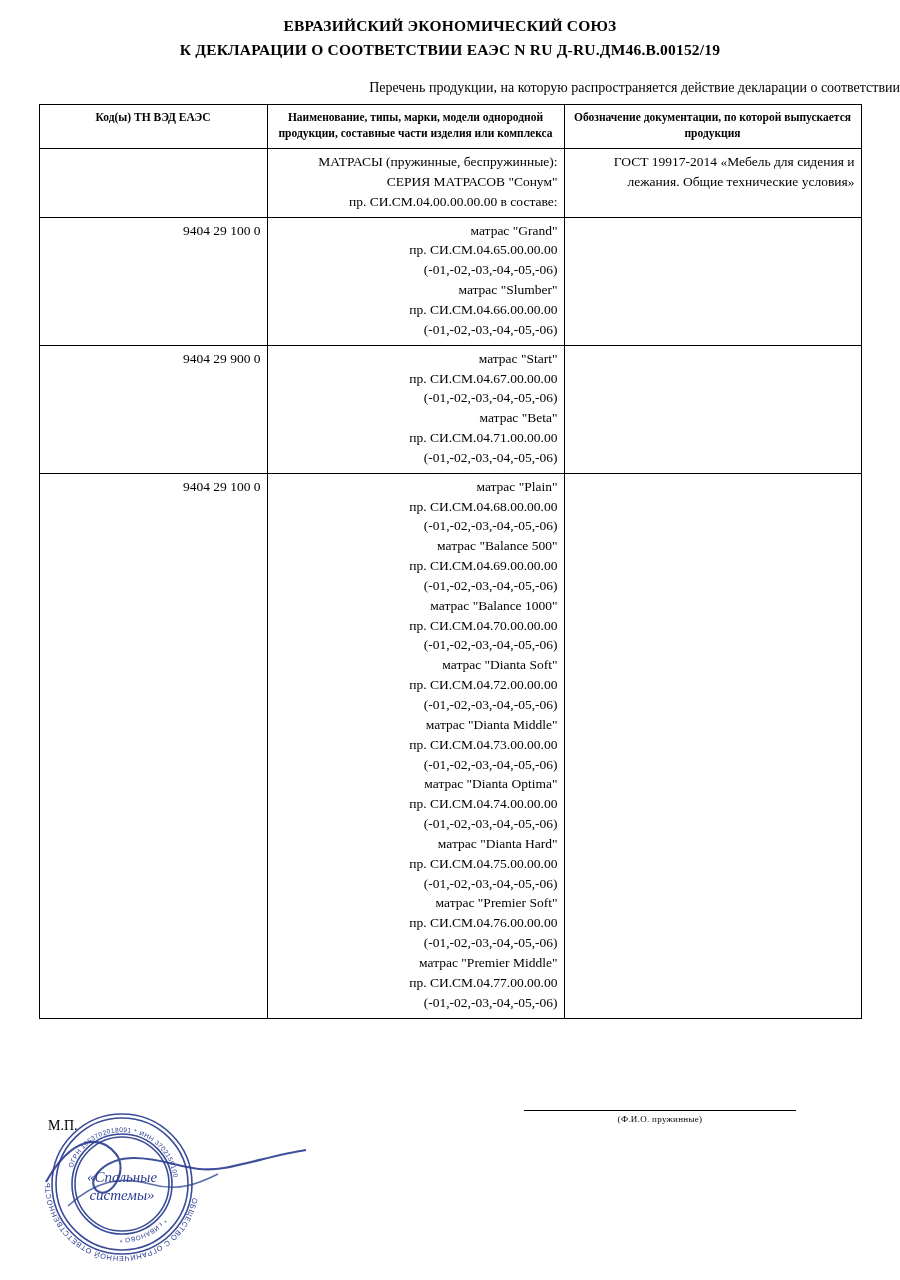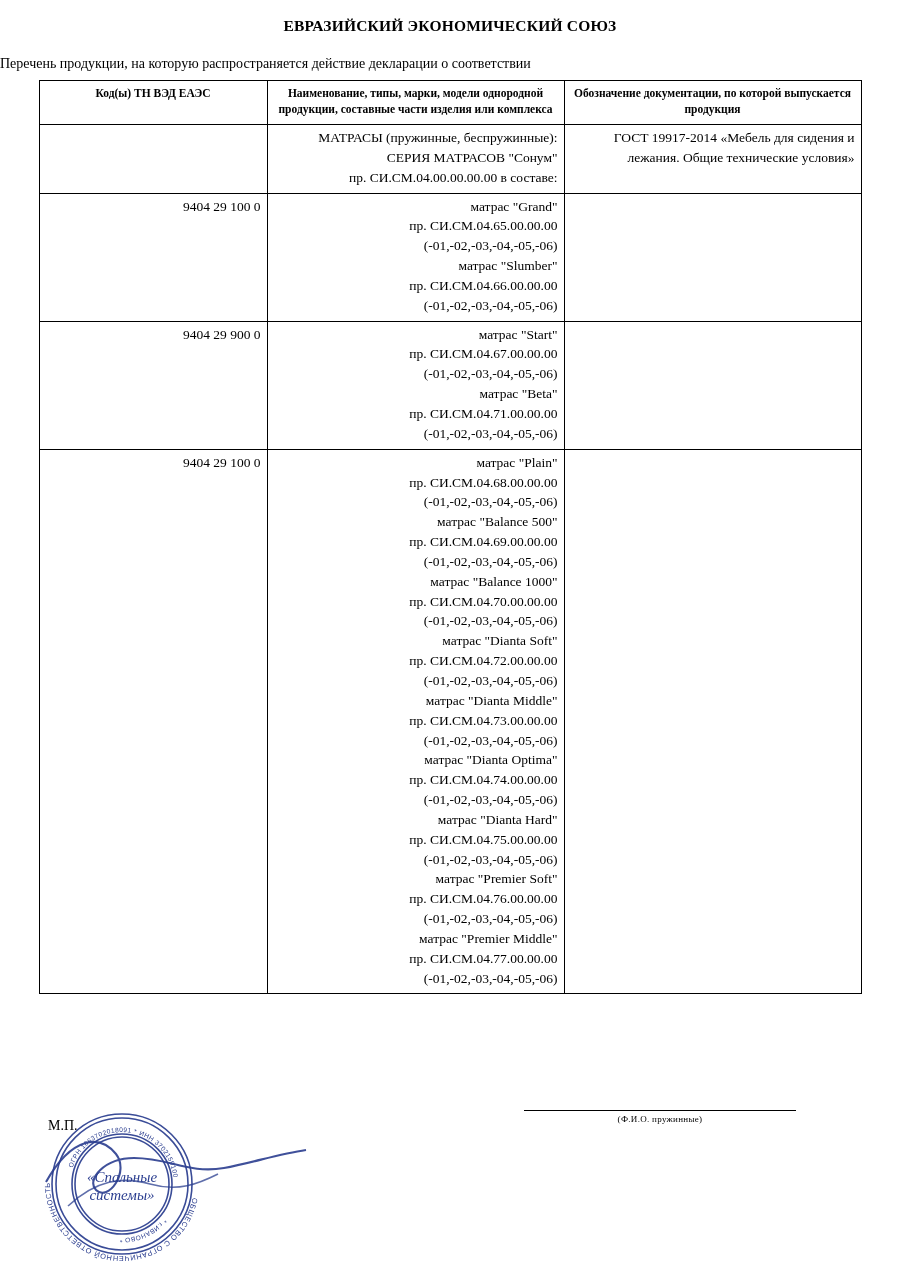--- a/index.html
+++ b/index.html
@@ -25,21 +25,21 @@
     text-align: center;
     padding-top: 14px;
   }
   .header .line {
     font-weight: bold;
     font-size: 15.5px;
     letter-spacing: 0.2px;
     line-height: 1.55;
   }
   .subtitle {
-    text-align: left;
+    text-align: right;
     font-size: 14px;
     margin-top: 18px;
     margin-bottom: 8px;
   }
   table.decl {
     border-collapse: collapse;
     width: 822px;
     margin: 6px auto;
     table-layout: fixed;
   }
@@ -128,20 +128,21 @@
     pointer-events: none;
   }
 </style>
 </head>
 <body>
 
 <div class="page">
 
   <div class="header">
     <div class="line">ЕВРАЗИЙСКИЙ ЭКОНОМИЧЕСКИЙ СОЮЗ</div>
+    <div class="line">К ДЕКЛАРАЦИИ О СООТВЕТСТВИИ ЕАЭС N RU Д-RU.ДМ46.В.00152/19</div>
   </div>
 
   <div class="subtitle">Перечень продукции, на которую распространяется действие декларации о соответствии</div>
 
   <table class="decl">
     <colgroup>
         <col class="c1">
         <col class="c2">
         <col class="c3">
       </colgroup>

